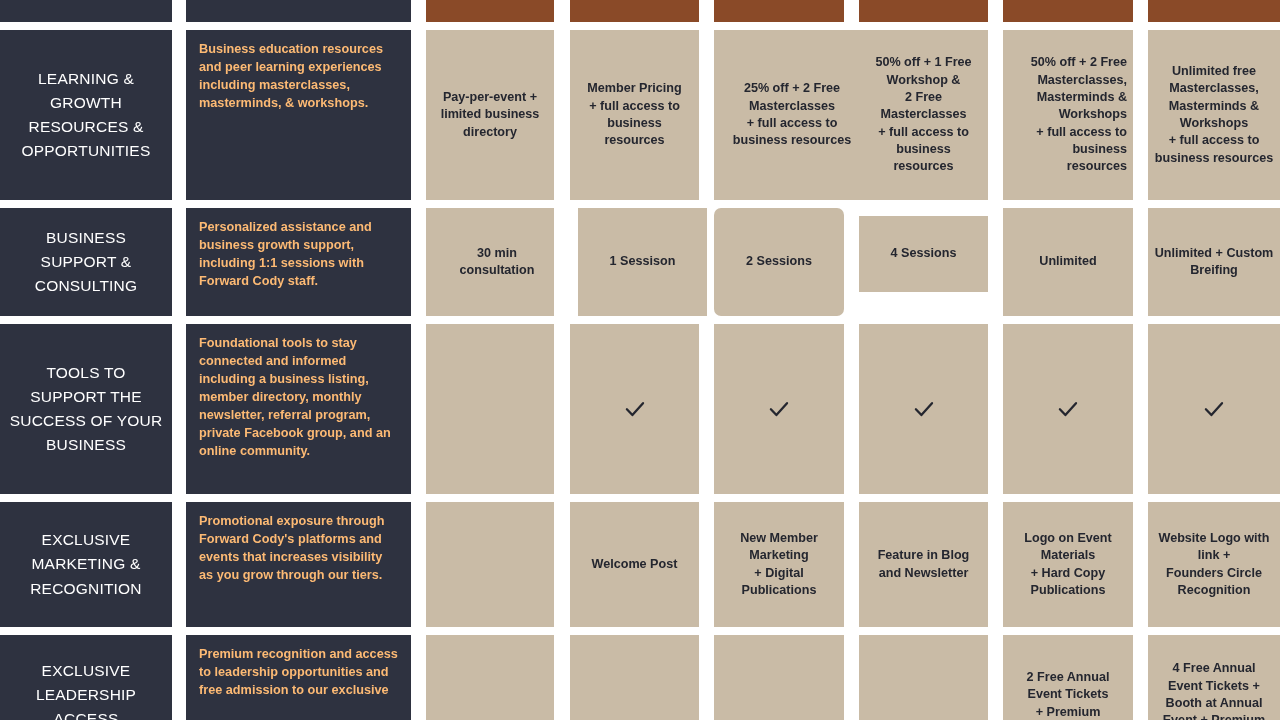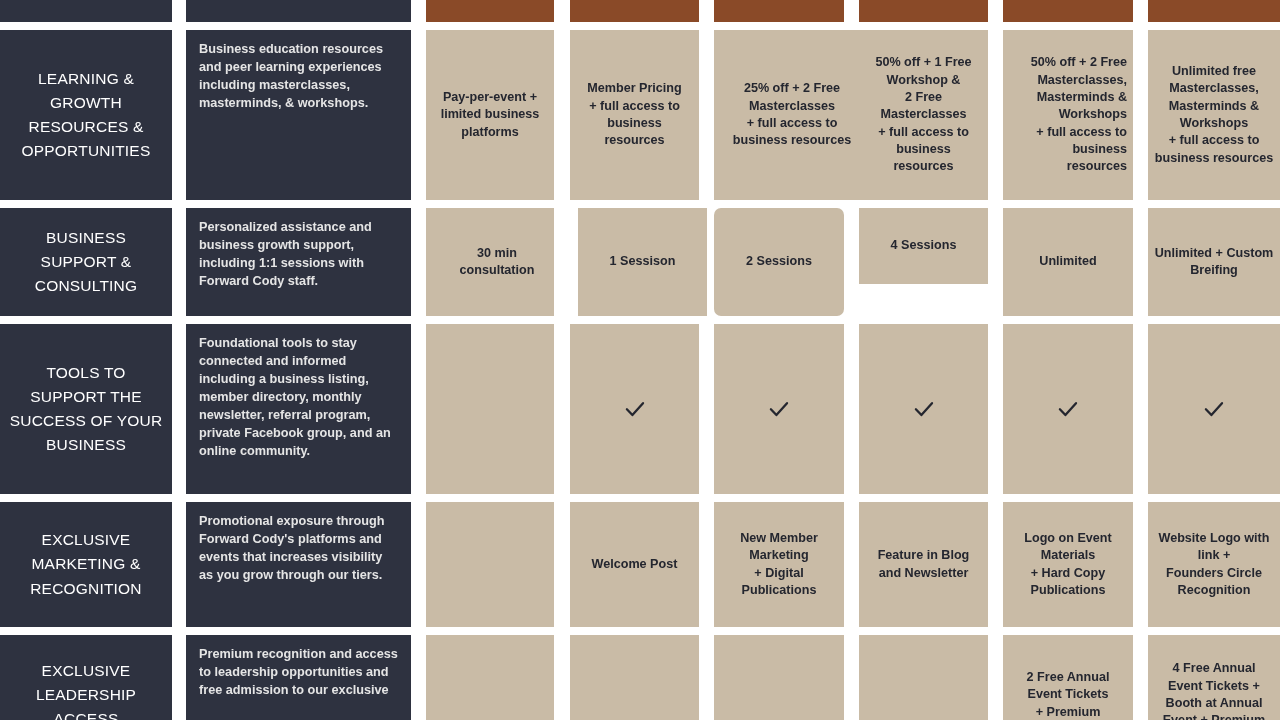--- a/index.html
+++ b/index.html
@@ -28,21 +28,21 @@
 
   .cat-label {
     color: #ffffff;
     font-weight: normal;
     font-size: 15.5px;
     line-height: 1.55;
     letter-spacing: 0.2px;
     padding: 4px 8px;
   }
   .cat-desc {
-    color: #e5e5e5;
+    color: #fdba74;
     font-weight: bold;
     font-size: 12.7px;
     line-height: 1.42;
     text-align: left;
     align-items: flex-start;
     justify-content: flex-start;
     padding: 10px 12px 8px 13px;
   }
   .cell.cat-desc { display: block; }
   .tier-val {
@@ -74,21 +74,21 @@
     <div class="cell brown" style="left: 570px; top: -30px; width: 129px; height: 52px;"></div>
     <div class="cell brown" style="left: 714px; top: -30px; width: 130px; height: 52px;"></div>
     <div class="cell brown" style="left: 859px; top: -30px; width: 129px; height: 52px;"></div>
     <div class="cell brown" style="left: 1003px; top: -30px; width: 130px; height: 52px;"></div>
     <div class="cell brown" style="left: 1148px; top: -30px; width: 132px; height: 52px;"></div>
     <div class="cell dark" style="left: 0px; top: 30px; width: 172px; height: 170px;">
       <span class="cat-label">LEARNING &amp; GROWTH RESOURCES &amp; OPPORTUNITIES</span>
     </div>
     <div class="cell dark cat-desc" style="left: 186px; top: 30px; width: 225px; height: 170px;">Business education resources and peer learning experiences including masterclasses,  masterminds, &amp; workshops.</div>
     <div class="cell tan" style="left: 426px; top: 30px; width: 128px; height: 170px;">
-      <span class="tier-val">Pay-per-event + limited business platforms</span>
+      <span class="tier-val">Pay-per-event + limited business directory</span>
     </div>
     <div class="cell tan" style="left: 570px; top: 30px; width: 129px; height: 170px;">
       <span class="tier-val">Member Pricing<br>+ full access to business resources</span>
     </div>
     <div class="cell tan" style="left: 714px; top: 30px; width: 156px; height: 170px;">
       <span class="tier-val">25% off + 2 Free Masterclasses<br>+ full access to business resources</span>
     </div>
     <div class="cell tan" style="left: 859px; top: 30px; width: 129px; height: 170px;">
       <span class="tier-val">50% off + 1 Free Workshop &amp;<br>2 Free Masterclasses<br>+ full access to business resources</span>
     </div>
@@ -104,21 +104,21 @@
     <div class="cell dark cat-desc" style="left: 186px; top: 208px; width: 225px; height: 108px;">Personalized assistance and business growth support, including 1:1 sessions with Forward Cody staff.</div>
     <div class="cell tan" style="left: 426px; top: 208px; width: 128px; height: 108px; padding-left: 14px;">
       <span class="tier-val">30 min consultation</span>
     </div>
     <div class="cell tan" style="left: 570px; top: 208px; width: 129px; height: 108px; margin-left: 8px;">
       <span class="tier-val">1 Sessison</span>
     </div>
     <div class="cell tan" style="left: 714px; top: 208px; width: 130px; height: 108px; border-radius: 7px;">
       <span class="tier-val">2 Sessions</span>
     </div>
-    <div class="cell tan" style="left: 859px; top: 208px; width: 129px; height: 76px;">
+    <div class="cell tan" style="left: 859px; top: 216px; width: 129px; height: 76px;">
       <span class="tier-val">4 Sessions</span>
     </div>
     <div class="cell tan" style="left: 1003px; top: 208px; width: 130px; height: 108px;">
       <span class="tier-val">Unlimited</span>
     </div>
     <div class="cell tan" style="left: 1148px; top: 208px; width: 132px; height: 108px;">
       <span class="tier-val">Unlimited + Custom Breifing</span>
     </div>
     <div class="cell dark" style="left: 0px; top: 324px; width: 172px; height: 170px;">
       <span class="cat-label">TOOLS TO SUPPORT THE SUCCESS OF YOUR BUSINESS</span>

